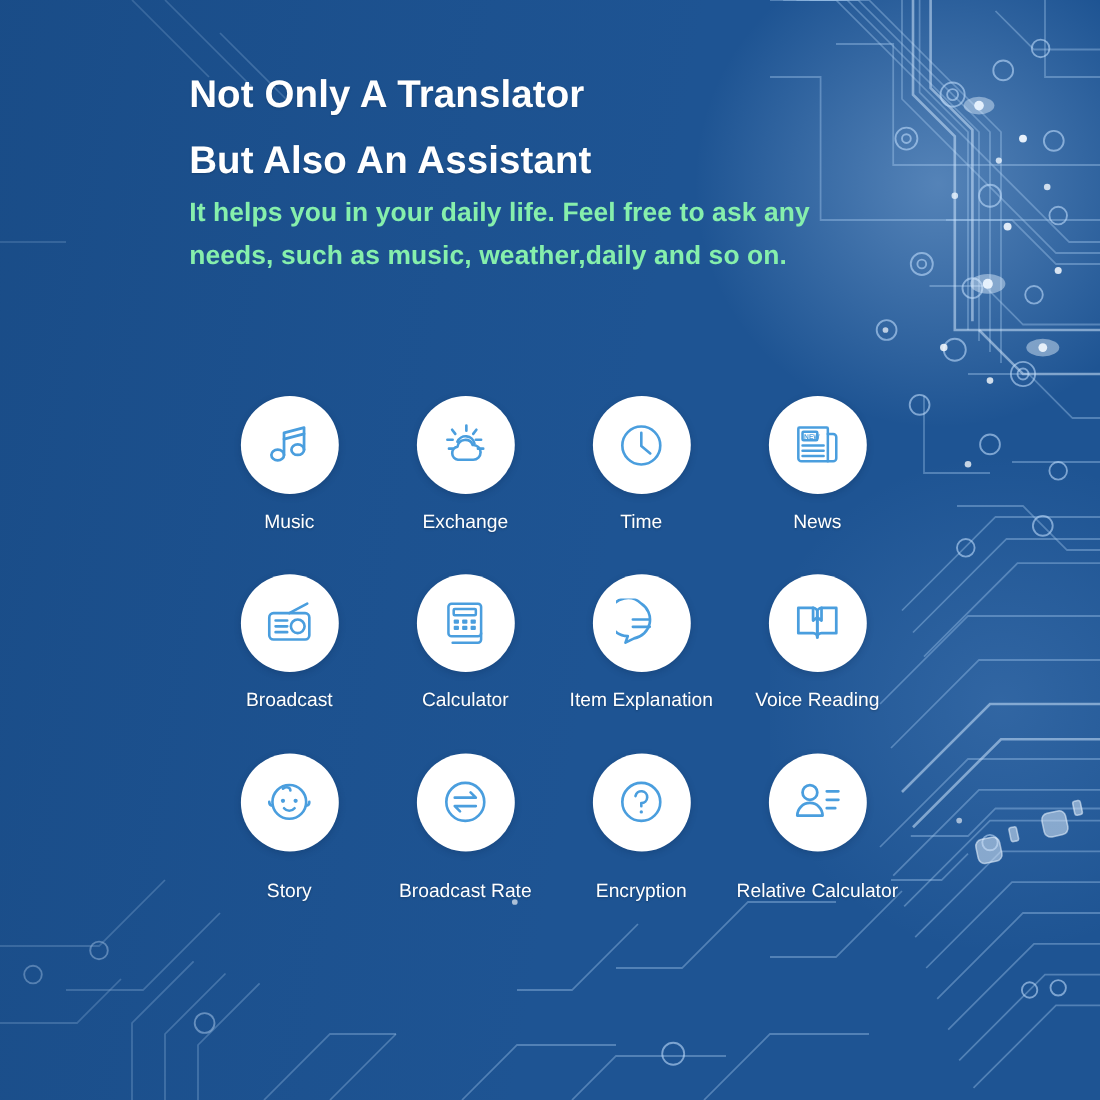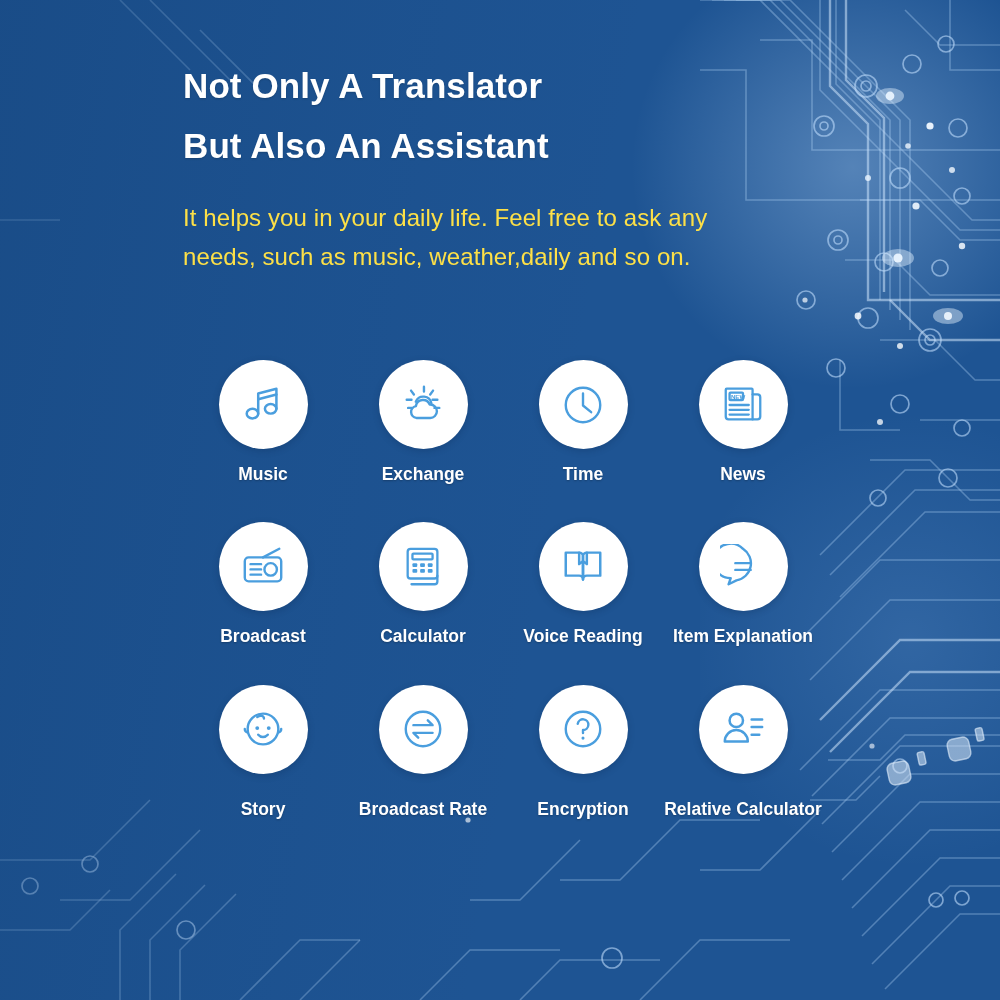--- a/index.html
+++ b/index.html
@@ -26,35 +26,35 @@
     position: absolute;
     right: -120px; top: 380px;
     width: 420px; height: 520px;
     background: radial-gradient(circle at 50% 50%, rgba(160,205,255,.15), rgba(160,205,255,0) 68%);
   }
   .vignette {
     position: absolute; inset: 0;
     background: linear-gradient(100deg, rgba(22,70,126,.55) 0%, rgba(22,70,126,.18) 34%, rgba(22,70,126,0) 55%);
   }
   
-  .hero { position: absolute; left: 183px; top: 68px; width: 660px; }
+  .hero { position: absolute; left: 172px; top: 68px; width: 660px; }
   .hero h1 {
     color: #ffffff;
     font-size: 35px;
     font-weight: bold;
     letter-spacing: .1px;
     line-height: 1.0;
     margin-bottom: 25px;
     text-shadow: 0 1px 2px rgba(0,0,0,.18);
   }
-  .hero h1.second { margin-bottom: 36px; }
+  .hero h1.second { margin-bottom: 12px; }
   .hero p {
-    color: #fde047;
+    color: #86efac;
     font-size: 24px;
-    font-weight: 400;
+    font-weight: 700;
     line-height: 1.62;
     letter-spacing: .1px;
   }
   
   .grid {
     position: absolute;
     left: 183px; top: 360px;
     width: 640px;
   }
   .row {
@@ -79,21 +79,20 @@
   }
   .bubble svg { display: block; }
   .caption {
     margin-top: 16px;
     color: #ffffff;
     font-size: 17.5px;
     line-height: 1.1;
     white-space: nowrap;
     text-align: center;
     text-shadow: 0 1px 2px rgba(0,0,0,.25);
-    font-weight: bold;
   }
   .row.r3 .caption { margin-top: 26px; }
 </style>
 </head>
 <body>
 
 <div class="page">
 
   <div class="circuit">
     <svg width="1000" height="1000" viewBox="0 0 1000 1000" aria-hidden="true">
@@ -317,37 +316,37 @@
               <rect x="21" y="26" width="5" height="4" rx="1"></rect>
               <rect x="29" y="26" width="5" height="4" rx="1"></rect>
             </g>
           </svg>
         </div>
         <div class="caption">Calculator</div>
       </div>
 
       <div class="cell">
         <div class="bubble">
+          <svg width="46" height="46" viewBox="0 0 48 48" fill="none" stroke="#4a9ede" stroke-width="2.5" stroke-linecap="round" stroke-linejoin="round">
+            <path d="M24 5a18 18 0 1 0-12.8 30.7L9 42l8.2-4.1A18 18 0 0 0 24 5z"></path>
+            <path d="M16 20h16M16 27h16"></path>
+          </svg>
+        </div>
+        <div class="caption">Item Explanation</div>
+      </div>
+
+      <div class="cell">
+        <div class="bubble">
           <svg width="46" height="46" viewBox="0 0 48 48" fill="none" stroke="#4a9ede" stroke-width="2.6" stroke-linecap="round" stroke-linejoin="round">
             <path d="M6 9h14a4 4 0 0 1 4 4v24a4 4 0 0 0-4-4H6z"></path>
             <path d="M42 9H28a4 4 0 0 0-4 4v24a4 4 0 0 1 4-4h14z"></path>
             <path d="M20 9v12l4-3 4 3V9"></path>
           </svg>
         </div>
         <div class="caption">Voice Reading</div>
-      </div>
-
-      <div class="cell">
-        <div class="bubble">
-          <svg width="46" height="46" viewBox="0 0 48 48" fill="none" stroke="#4a9ede" stroke-width="2.5" stroke-linecap="round" stroke-linejoin="round">
-            <path d="M24 5a18 18 0 1 0-12.8 30.7L9 42l8.2-4.1A18 18 0 0 0 24 5z"></path>
-            <path d="M16 20h16M16 27h16"></path>
-          </svg>
-        </div>
-        <div class="caption">Item Explanation</div>
       </div>
     </div>
 
     <div class="row r3">
 
       <div class="cell">
         <div class="bubble">
           <svg width="46" height="46" viewBox="0 0 48 48" fill="none" stroke="#4a9ede" stroke-width="2.5" stroke-linecap="round" stroke-linejoin="round">
             <path d="M40 24a16 16 0 1 1-32 0 16 16 0 0 1 32 0z"></path>
             <path d="M5 24a3.6 3.6 0 0 0 3 3.6M43 24a3.6 3.6 0 0 1-3 3.6"></path>

